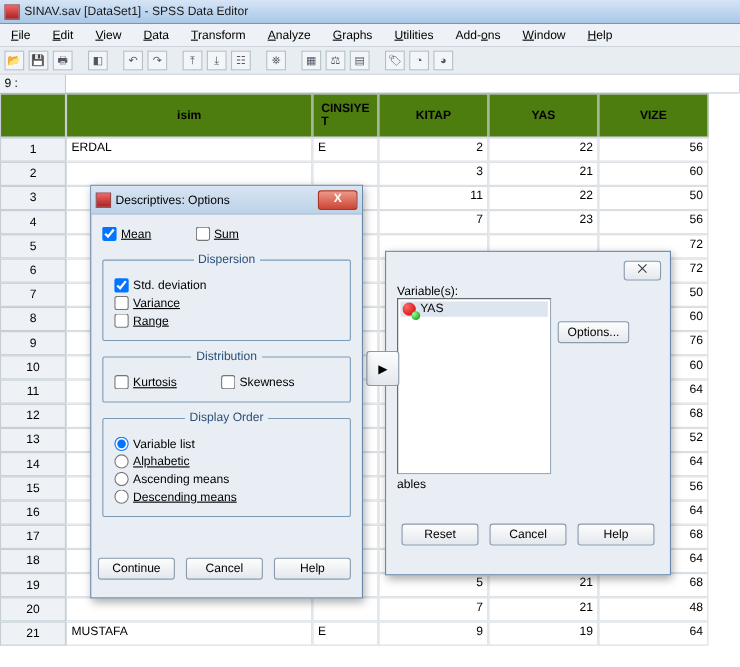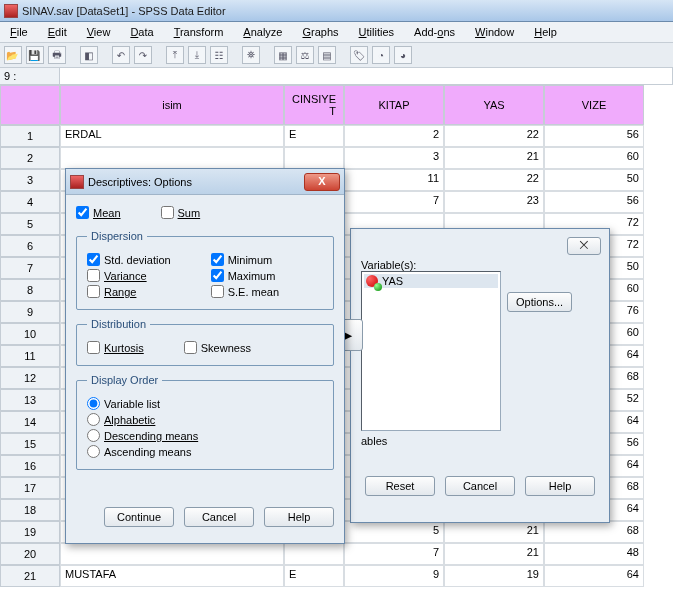--- a/index.html
+++ b/index.html
@@ -69,28 +69,29 @@
   .cellref .val {
     flex: 1;
     padding: 2px 4px;
     border-right: 1px solid #c5cdd5;
   }
   .grid {
     display: grid;
     grid-template-columns: 60px 224px 60px 100px 100px 100px;
   }
   .hd {
-    background: #f0abfc;
+    background: #4d7c0f;
     border: 1px solid #c5cdd5;
-    text-align: right;
+    text-align: left;
     padding: 6px 2px;
     font-size: 11px;
     height: 40px;
     display: flex; align-items: center; justify-content: center;
     white-space: pre-line;
+    font-weight: bold;
   }
   .hd.rn { height: 40px; }
   .rh {
     background: #eef2f6;
     border: 1px solid #c5cdd5;
     text-align: center;
     padding: 2px;
     height: 22px;
     display: flex; align-items: center; justify-content: center;
   }
@@ -135,21 +136,21 @@
     font-weight: bold;
     line-height: 15px;
   }
   .dlg-body { padding: 8px 10px; }
   fieldset {
     border: 1px solid #7a9ab8;
     border-radius: 2px;
     margin: 8px 0;
     padding: 8px 10px;
   }
-  legend { color: #2a4f7a; padding: 0 4px; }
+  legend { color: #2a4f7a; padding: 0 4px; text-align: center; }
   .chk, .rad {
     display: flex; align-items: center; gap: 4px;
     margin: 3px 0;
   }
   .chk input, .rad input { margin: 0; }
   .row2 { display: flex; gap: 40px; }
   .dlg-btns {
     display: flex; gap: 10px; justify-content: flex-end; padding: 8px 0;
   }
   .btn {
@@ -411,21 +412,21 @@
     </div>
     <div style="margin-top:4px;">ables</div>
     <div class="dlg-btns" style="justify-content:flex-start; padding-left:4px;">
       <div class="btn">Reset</div>
       <div class="btn">Cancel</div>
       <div class="btn">Help</div>
     </div>
   </div>
 </div>
 
-<div class="dlg" style="left:65px; top:168px; width:280px;">
+<div class="dlg" style="left:82px; top:168px; width:248px;">
   <div class="dlg-title">
     <div class="app-icon"></div>
     <span>Descriptives: Options</span>
     <div class="dlg-close">X</div>
   </div>
   <div class="dlg-body">
     <div class="row2">
       <label class="chk">
           <input type="checkbox" checked="" style="">
           <span class="u">Mean</span>
@@ -443,34 +444,20 @@
               <input type="checkbox" checked="" style="">
               <span>Std. deviation</span>
             </label>
           <label class="chk">
               <input type="checkbox" style="">
               <span class="u">Variance</span>
             </label>
           <label class="chk">
               <input type="checkbox" style="">
               <span class="u">Range</span>
-            </label>
-        </div>
-        <div>
-          <label class="chk">
-              <input type="checkbox" checked="" style="">
-              <span>Minimum</span>
-            </label>
-          <label class="chk">
-              <input type="checkbox" checked="" style="">
-              <span>Maximum</span>
-            </label>
-          <label class="chk">
-              <input type="checkbox" style="">
-              <span>S.E. mean</span>
             </label>
         </div>
       </div>
     </fieldset>
     <fieldset>
       <legend>Distribution</legend>
       <div class="row2">
         <label class="chk">
             <input type="checkbox" style="">
             <span class="u">Kurtosis</span>
@@ -486,25 +473,25 @@
       <label class="rad">
           <input type="radio" name="do" checked="" style="">
           <span>Variable list</span>
         </label>
       <label class="rad">
           <input type="radio" name="do" style="">
           <span class="u">Alphabetic</span>
         </label>
       <label class="rad">
           <input type="radio" name="do" style="">
-          <span class="u">Descending means</span>
+          <span>Ascending means</span>
         </label>
       <label class="rad">
           <input type="radio" name="do" style="">
-          <span>Ascending means</span>
+          <span class="u">Descending means</span>
         </label>
     </fieldset>
     <div class="dlg-btns">
       <div class="btn">Continue</div>
       <div class="btn">Cancel</div>
       <div class="btn">Help</div>
     </div>
   </div>
 </div>
 

